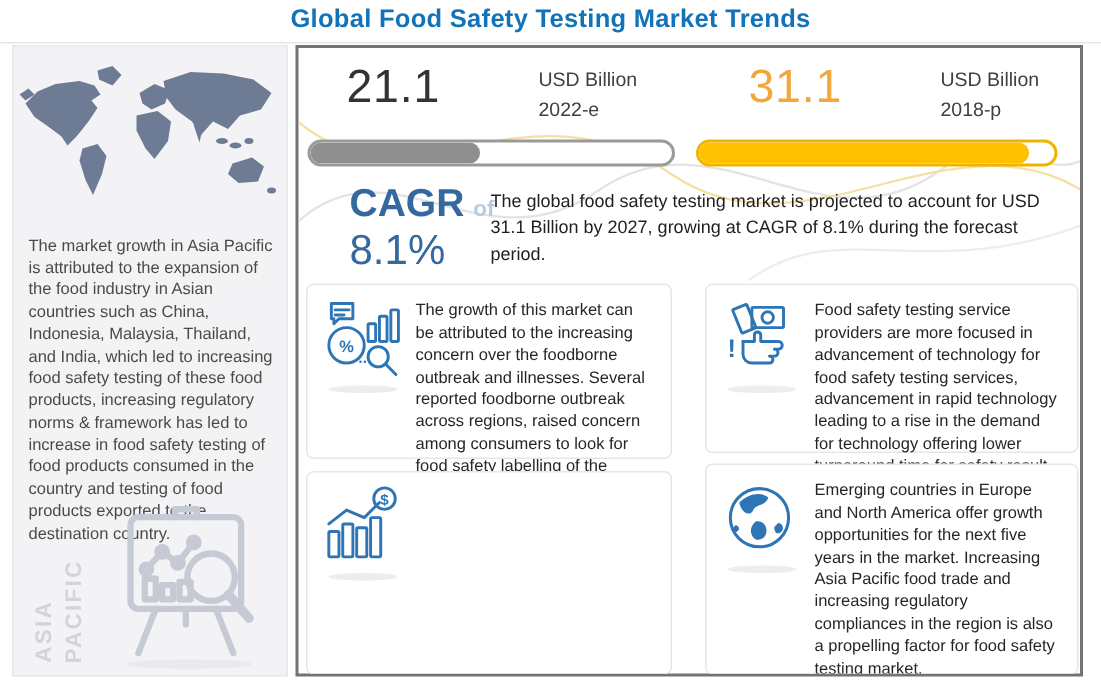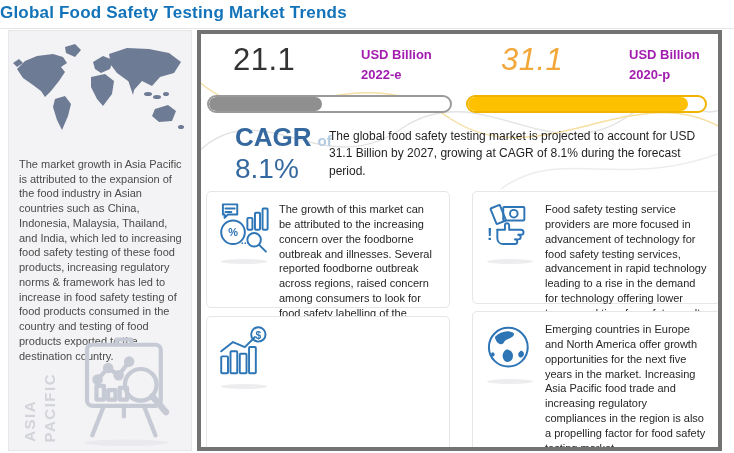--- a/index.html
+++ b/index.html
@@ -2,21 +2,21 @@
 <html><head>
 <meta charset="utf-8">
 <style>
   html,body{margin:0;padding:0;}
   body{
     width:734px;height:453px;position:relative;background:#ffffff;
     font-family:"Liberation Sans", sans-serif;overflow:hidden;
     -webkit-font-smoothing:antialiased;
   }
   .page-title{
-    position:absolute;top:3px;left:0;width:100%;text-align:left;
+    position:absolute;top:3px;left:0;width:100%;text-align:center;
     font-size:17px;font-weight:bold;color:#1273b9;letter-spacing:.2px;
   }
   .title-rule{position:absolute;top:28px;left:0;width:734px;height:1px;background:#e6e6e6;}
 
   
   .sidebar{
     position:absolute;left:8px;top:30px;width:184px;height:421px;
     background:#f3f3f5;border:1px solid #e7e7ea;box-sizing:border-box;overflow:hidden;
   }
   .sidebar .map{position:absolute;top:4px;left:0;width:184px;height:108px;}
@@ -29,28 +29,28 @@
   }
   .region-vert span{
     writing-mode:vertical-rl;transform:rotate(180deg);
     font-size:15px;font-weight:bold;letter-spacing:1.5px;color:#d2d4da;
   }
   .easel{position:absolute;right:6px;bottom:2px;width:118px;height:118px;}
 
   
   .main{
     position:absolute;left:197px;top:30px;width:525px;height:421px;
-    background:#ffffff;border:4px solid #737373;box-sizing:border-box;overflow:hidden;
+    background:#ffffff;border:2px solid #737373;box-sizing:border-box;overflow:hidden;
   }
   .waves{position:absolute;left:0;top:0;width:525px;height:160px;z-index:0;pointer-events:none;}
 
   .stat-value{position:absolute;font-size:31px;letter-spacing:.5px;z-index:1;font-weight:500;}
   .stat-value.cur{left:32px;top:8px;color:#333333;}
-  .stat-value.proj{left:300px;top:8px;color:#f2a73b;font-style:italic;}
-  .stat-unit{position:absolute;z-index:1;font-size:13px;color:#a21caf;line-height:1.55;font-weight:bold;}
+  .stat-value.proj{left:300px;top:8px;color:#f2a73b;}
+  .stat-unit{position:absolute;z-index:1;font-size:13px;color:#404040;line-height:1.55;}
   .stat-unit.cur{left:160px;top:11px;}
   .stat-unit.proj{left:428px;top:11px;}
 
   .bar{
     position:absolute;top:61px;height:18px;border-radius:10px;background:#ffffff;
     box-sizing:border-box;z-index:1;overflow:hidden;
   }
   .bar.cur{left:6px;width:245px;border:2px solid #9a9a9a;}
   .bar.proj{left:265px;width:241px;border:2px solid #f0b400;}
   .bar .fill{height:100%;border-radius:9px;}
@@ -145,21 +145,21 @@
     <div>USD Billion</div>
     <div>2022-e</div>
   </div>
   <div class="bar cur">
     <div class="fill" style="width: 47%;"></div>
   </div>
 
   <div class="stat-value proj">31.1</div>
   <div class="stat-unit proj">
     <div>USD Billion</div>
-    <div>2020-p</div>
+    <div>2018-p</div>
   </div>
   <div class="bar proj">
     <div class="fill" style="width: 93%;"></div>
   </div>
 
   <div class="cagr">
     <div class="row1"><span>CAGR</span><span class="of">of</span></div>
     <div class="row2">8.1%</div>
   </div>
   <div class="cagr-desc">The global food safety testing market is projected to account for USD 31.1 Billion by 2027, growing at CAGR of  8.1% during  the forecast period.</div>

